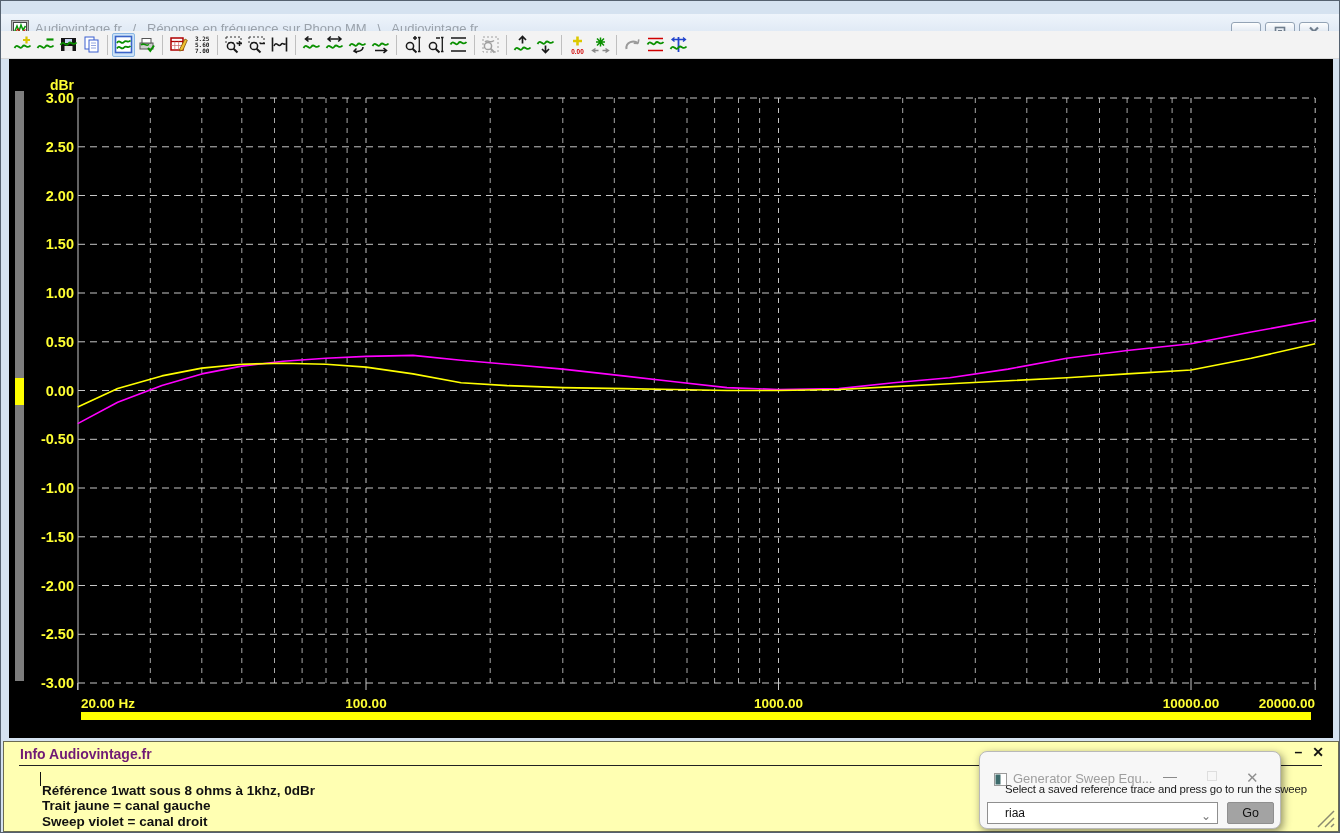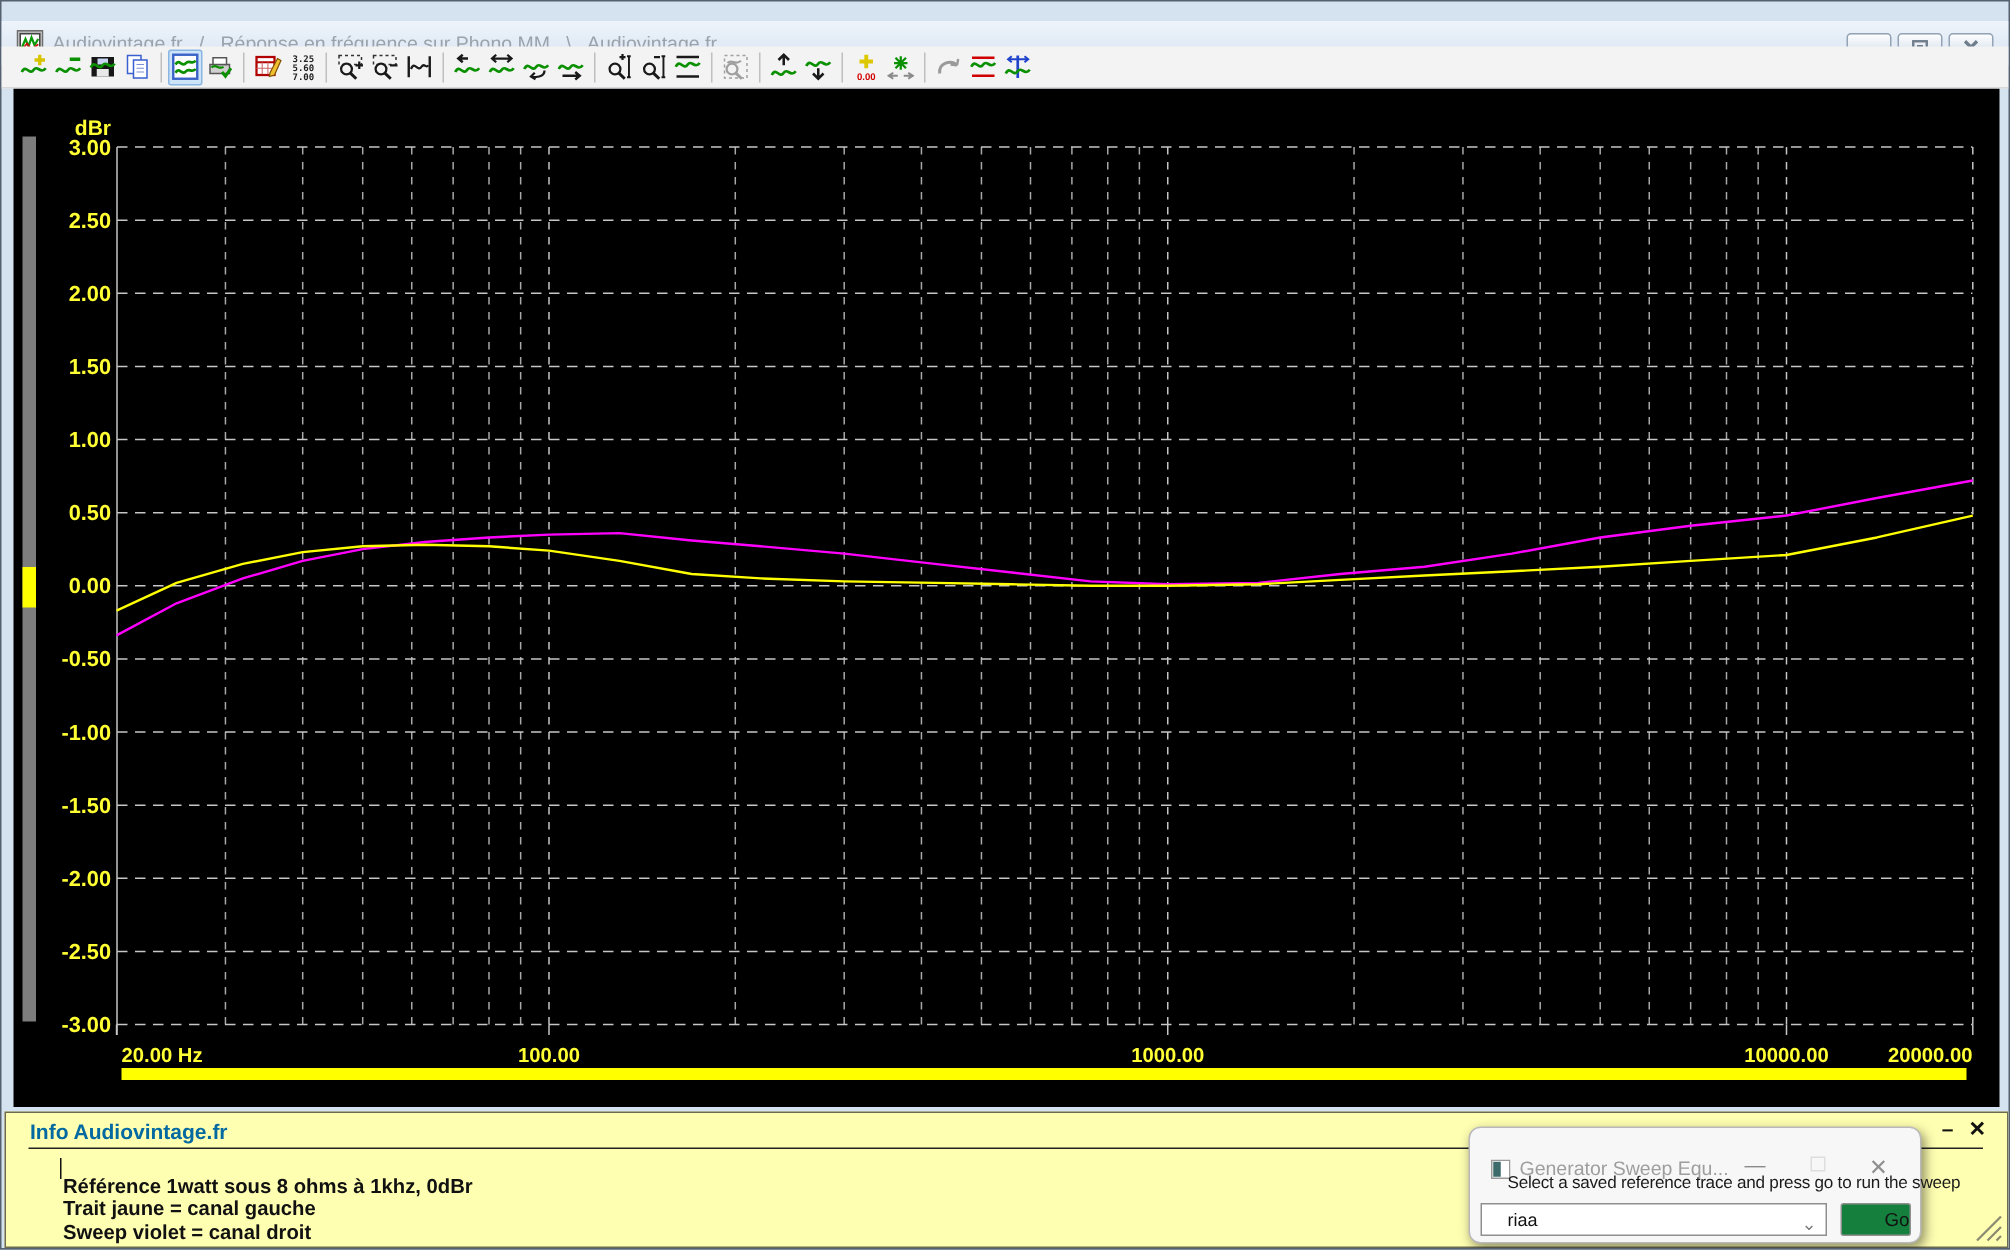--- a/index.html
+++ b/index.html
@@ -23,21 +23,21 @@
            border-bottom:1px solid #d8d8d8;display:flex;align-items:center;padding-left:10px;}
   .tb-btn{width:23px;height:24px;display:flex;align-items:center;justify-content:center;
           border:1px solid transparent;border-radius:2px;}
   .tb-btn.selected{background:#cde3f7;border-color:#8ab6e3;}
   .tb-sep{width:1px;height:20px;background:#bfbfbf;margin:0 4px;}
   
   #plot{position:absolute;left:0;top:58px;}
   
   .info-panel{position:absolute;left:2px;top:740px;width:1336px;height:91px;
               background:#ffffb2;border:1px solid #6b6b52;}
-  .info-title{position:absolute;left:16px;top:4px;font-size:14px;font-weight:bold;color:#0369a1;}
+  .info-title{position:absolute;left:16px;top:4px;font-size:14px;font-weight:bold;color:#701a75;}
   .info-sep{position:absolute;left:15px;right:16px;top:23px;height:0;border-top:1px solid #222;}
   .info-controls{position:absolute;right:14px;top:2px;font-size:14px;color:#111;
                  display:flex;gap:10px;font-weight:bold;}
   .info-lines{position:absolute;left:38px;top:41px;font-size:13.5px;font-weight:bold;
               color:#111;line-height:15.4px;}
   .caret{position:absolute;left:36px;top:30px;width:1px;height:14px;background:#111;}
   .size-grip{position:absolute;right:2px;bottom:2px;width:24px;height:24px;}
   
   .dialog{position:absolute;left:978px;top:750px;width:302px;height:78px;background:#f7f7f7;
           border:1px solid #b9b9b9;border-radius:8px;box-shadow:2px 3px 8px rgba(0,0,0,.45);}
@@ -46,23 +46,23 @@
   .dlg-title{position:absolute;left:33px;top:6px;font-size:13px;color:#9e9e9e;}
   .dlg-min{position:absolute;left:183px;top:3px;color:#8a8a8a;font-size:14px;}
   .dlg-max{position:absolute;left:227px;top:6px;width:10px;height:10px;border:1px solid #dedede;}
   .dlg-close{position:absolute;left:266px;top:4px;color:#8f8f8f;font-size:15px;}
   .dlg-msg{position:absolute;left:8px;top:31px;font-size:11.4px;color:#1a1a1a;
            letter-spacing:-0.15px;white-space:nowrap;margin-left:17px;}
   .dlg-combo{position:absolute;left:7px;top:50px;width:231px;height:22px;background:#fff;
              border:1px solid #8f8f8f;font-size:12px;color:#111;line-height:20px;
              padding-left:17px;}
   .dlg-combo .chev{position:absolute;right:6px;top:3px;color:#7a7a7a;font-size:12px;}
-  .dlg-go{position:absolute;left:247px;top:50px;width:47px;height:22px;background:#15803d;
+  .dlg-go{position:absolute;left:247px;top:50px;width:47px;height:22px;background:#a3a3a3;
           border:1px solid #8f8f8f;border-radius:2px;font-size:12.5px;color:#111;
-          text-align:right;line-height:20px;}
+          text-align:center;line-height:20px;}
 </style>
 </head>
 <body>
 
 <div class="window">
 
   <div class="titlebar">
     <svg class="app-icon" viewBox="0 0 18 18">
       <rect x="0.5" y="0.5" width="17" height="17" fill="#b9b9b9" stroke="#6e6e6e"></rect>
       <rect x="2.5" y="2.5" width="13" height="13" fill="#fff" stroke="#444"></rect>

